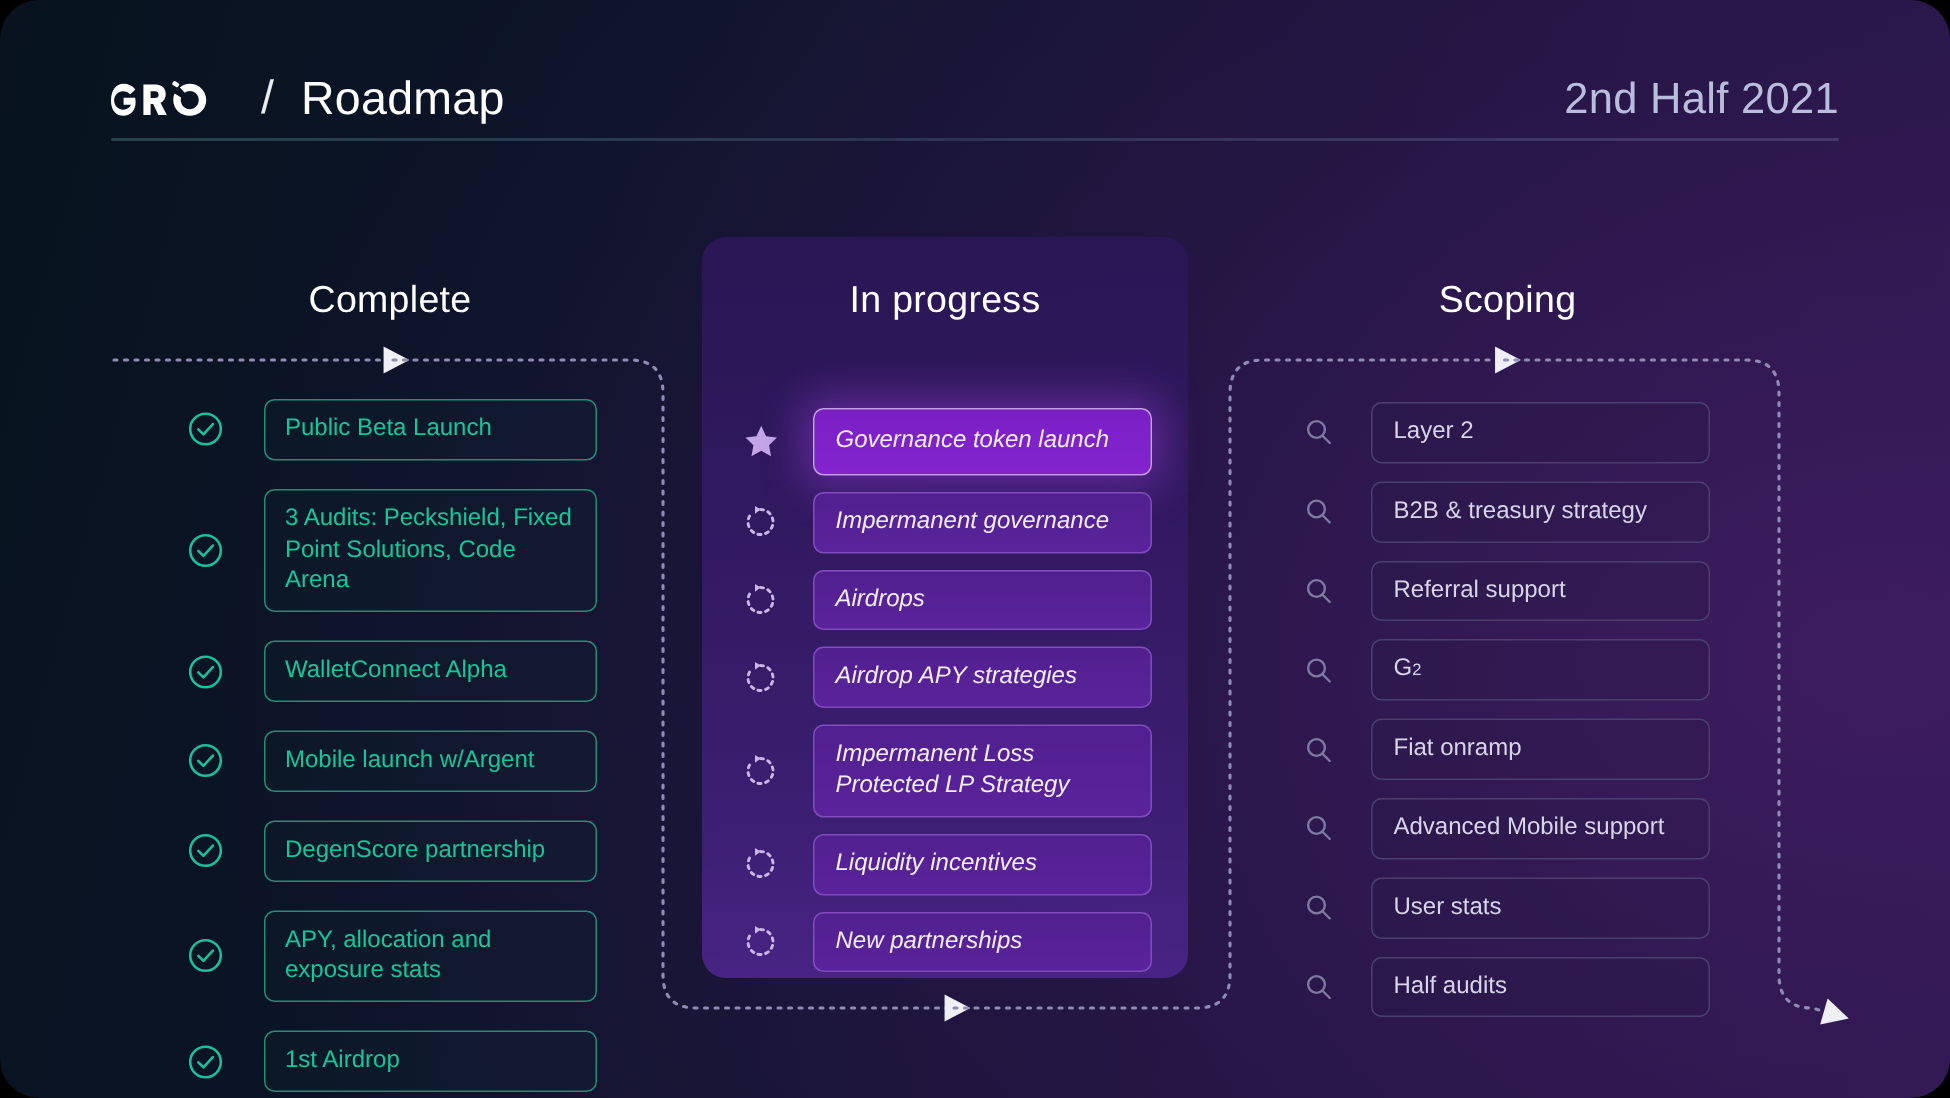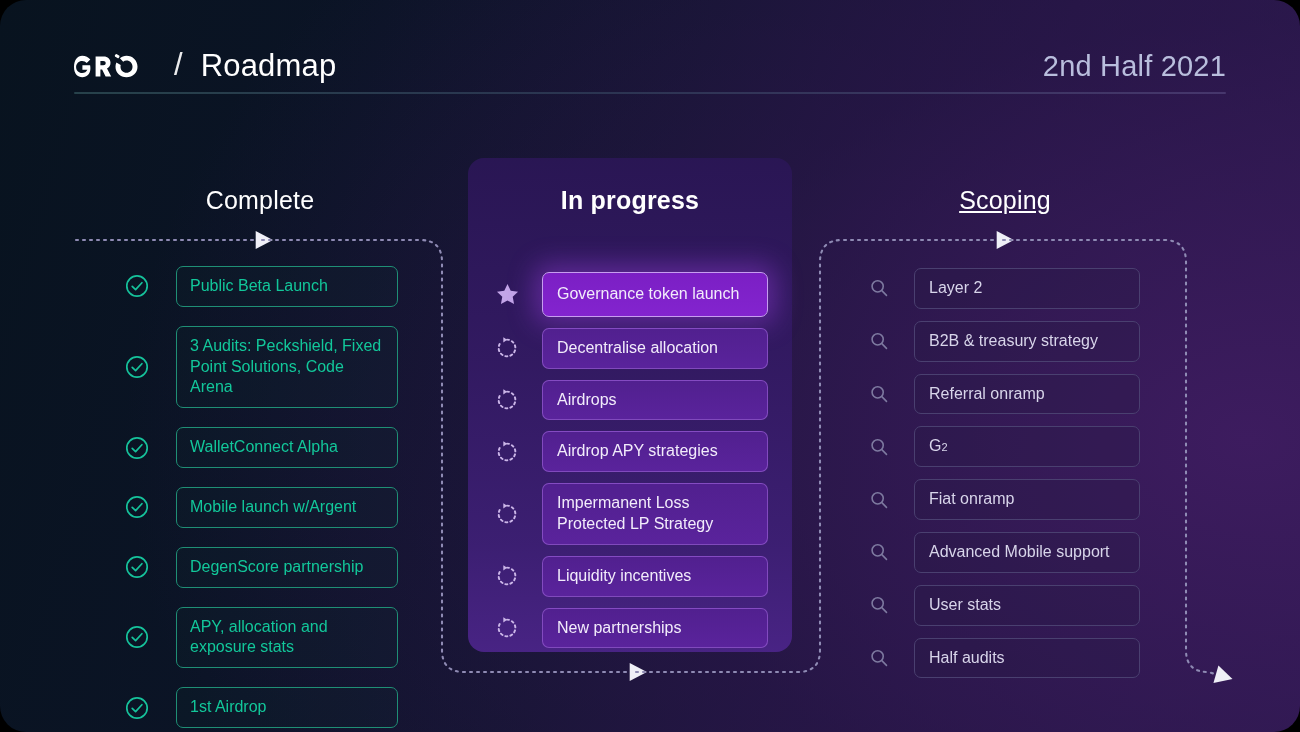--- a/index.html
+++ b/index.html
@@ -94,22 +94,22 @@
   
   .col-title {
     position: absolute;
     color: #ffffff;
     font-size: 25px;
     font-weight: 500;
     text-align: center;
     letter-spacing: 0.2px;
   }
   #title-complete   { left: 60px;  top: 186px; width: 400px; }
-  #title-inprogress { left: 460px; top: 186px; width: 340px; font-weight: bold; }
-  #title-scoping    { left: 830px; top: 186px; width: 350px; text-decoration: underline; }
+  #title-inprogress { left: 460px; top: 186px; width: 340px; }
+  #title-scoping    { left: 830px; top: 186px; width: 350px; }
 
   .col {
     position: absolute;
     display: flex;
     flex-direction: column;
   }
 
   .row {
     display: flex;
     align-items: center;
@@ -158,20 +158,21 @@
   #col-inprogress { left: 494px; top: 272px; width: 274px; gap: 11px; }
   #col-inprogress .row-icon { width: 26px; height: 26px; margin-right: 22px; }
   #col-inprogress .card {
     border: 1px solid rgba(168,110,226,0.55);
     background: linear-gradient(180deg, #51208f 0%, #5a239c 100%);
     color: #f2ecfb;
     font-size: 16px;
     padding: 9px 14px;
     min-height: 36px;
     line-height: 1.30;
+    font-style: italic;
   }
   #col-inprogress .card.featured {
     background: linear-gradient(180deg, #7b1fc4 0%, #8324cf 100%);
     border: 1px solid #c79df0;
     box-shadow: 0 0 26px 8px rgba(150,60,220,0.45);
     padding: 11px 14px;
     min-height: 40px;
   }
 
   
@@ -307,21 +308,21 @@
         </span>
         <div class="card featured">Governance token launch</div>
       </div>
       <div class="row">
         <span class="row-icon">
           <svg width="22" height="22" viewBox="0 0 24 24" fill="none">
             <path d="M12 2.9 a9.1 9.1 0 1 1 -8.0 4.8" stroke="#cbb6e8" stroke-width="2.1" stroke-linecap="round" stroke-dasharray="2.2 3.4" fill="none"></path>
             <path d="M12.2 2.9 L8.0 0.4 L8.0 6.0 Z" fill="#cbb6e8"></path>
           </svg>
         </span>
-        <div class="card">Decentralise allocation</div>
+        <div class="card">Impermanent governance</div>
       </div>
       <div class="row">
         <span class="row-icon">
           <svg width="22" height="22" viewBox="0 0 24 24" fill="none">
             <path d="M12 2.9 a9.1 9.1 0 1 1 -8.0 4.8" stroke="#cbb6e8" stroke-width="2.1" stroke-linecap="round" stroke-dasharray="2.2 3.4" fill="none"></path>
             <path d="M12.2 2.9 L8.0 0.4 L8.0 6.0 Z" fill="#cbb6e8"></path>
           </svg>
         </span>
         <div class="card">Airdrops</div>
       </div>
@@ -382,21 +383,21 @@
         </span>
         <div class="card">B2B &amp; treasury strategy</div>
       </div>
       <div class="row">
         <span class="row-icon">
           <svg width="20" height="20" viewBox="0 0 24 24" fill="none">
             <circle cx="10.4" cy="10" r="6.7" stroke="#7e7aa0" stroke-width="1.9"></circle>
             <path d="M15.4 15.2 L21.0 20.8" stroke="#7e7aa0" stroke-width="1.9" stroke-linecap="round"></path>
           </svg>
         </span>
-        <div class="card">Referral onramp</div>
+        <div class="card">Referral support</div>
       </div>
       <div class="row">
         <span class="row-icon">
           <svg width="20" height="20" viewBox="0 0 24 24" fill="none">
             <circle cx="10.4" cy="10" r="6.7" stroke="#7e7aa0" stroke-width="1.9"></circle>
             <path d="M15.4 15.2 L21.0 20.8" stroke="#7e7aa0" stroke-width="1.9" stroke-linecap="round"></path>
           </svg>
         </span>
         <div class="card">
           <span>G</span>

